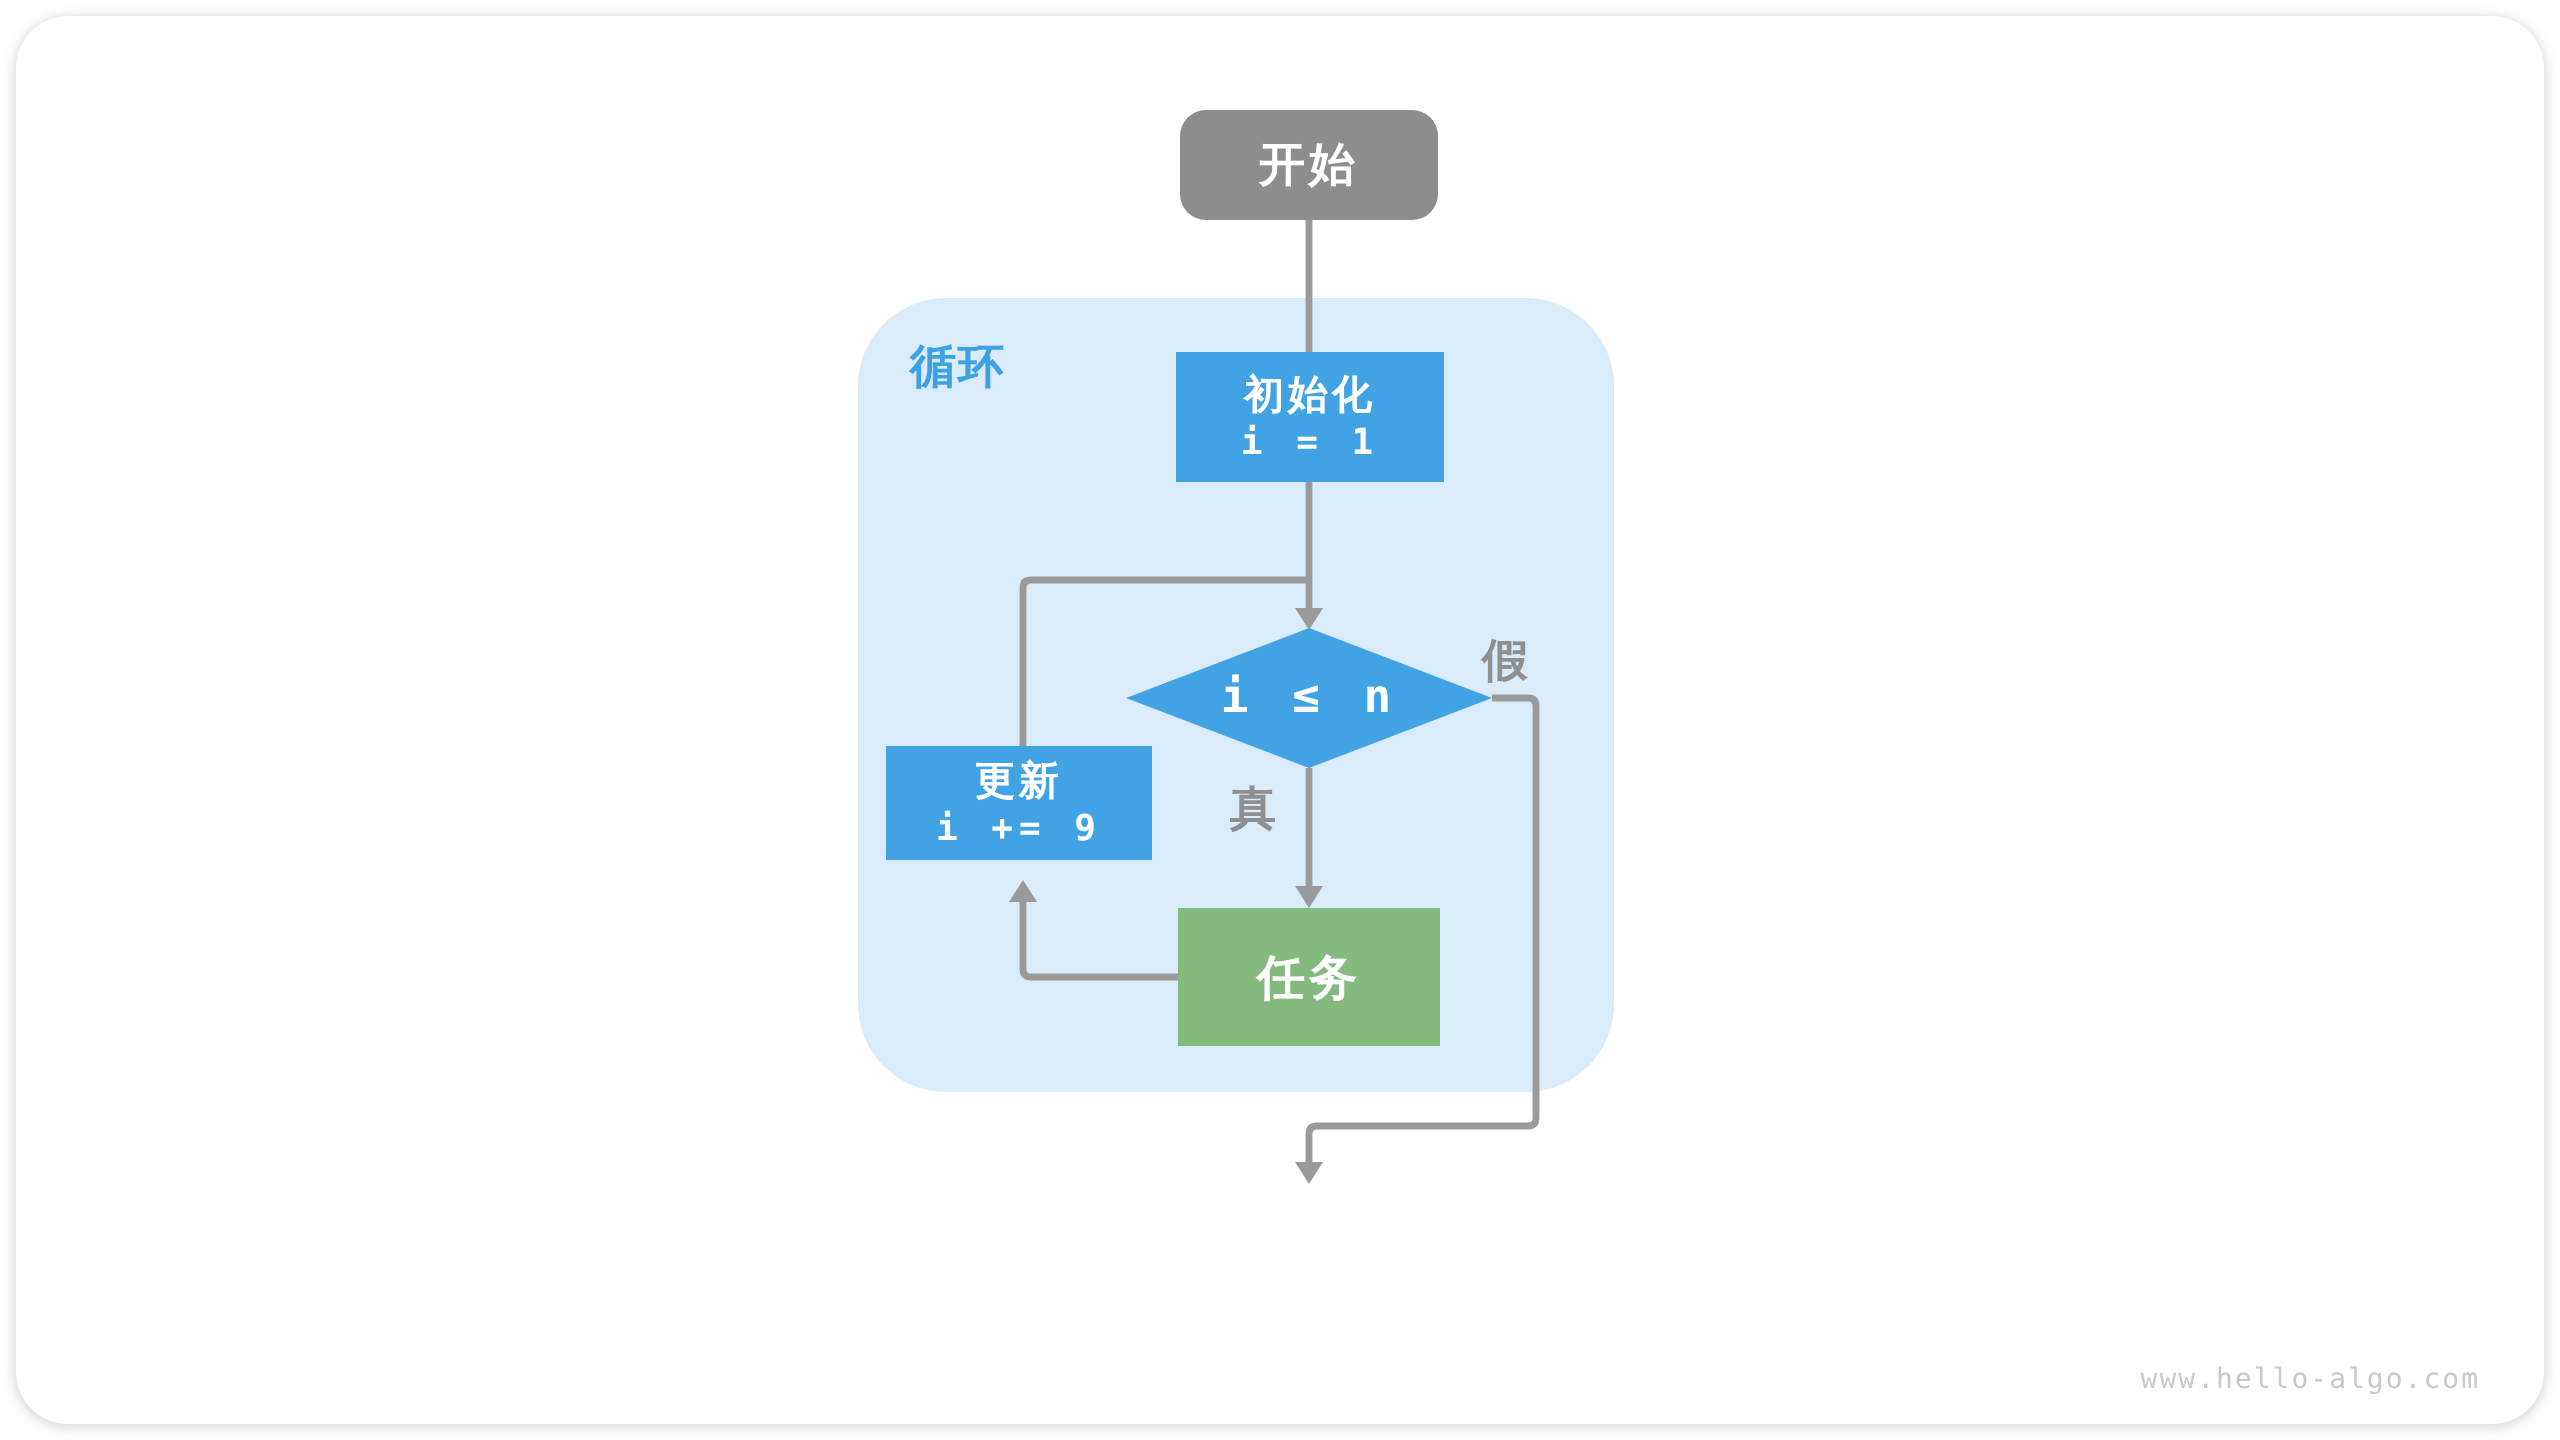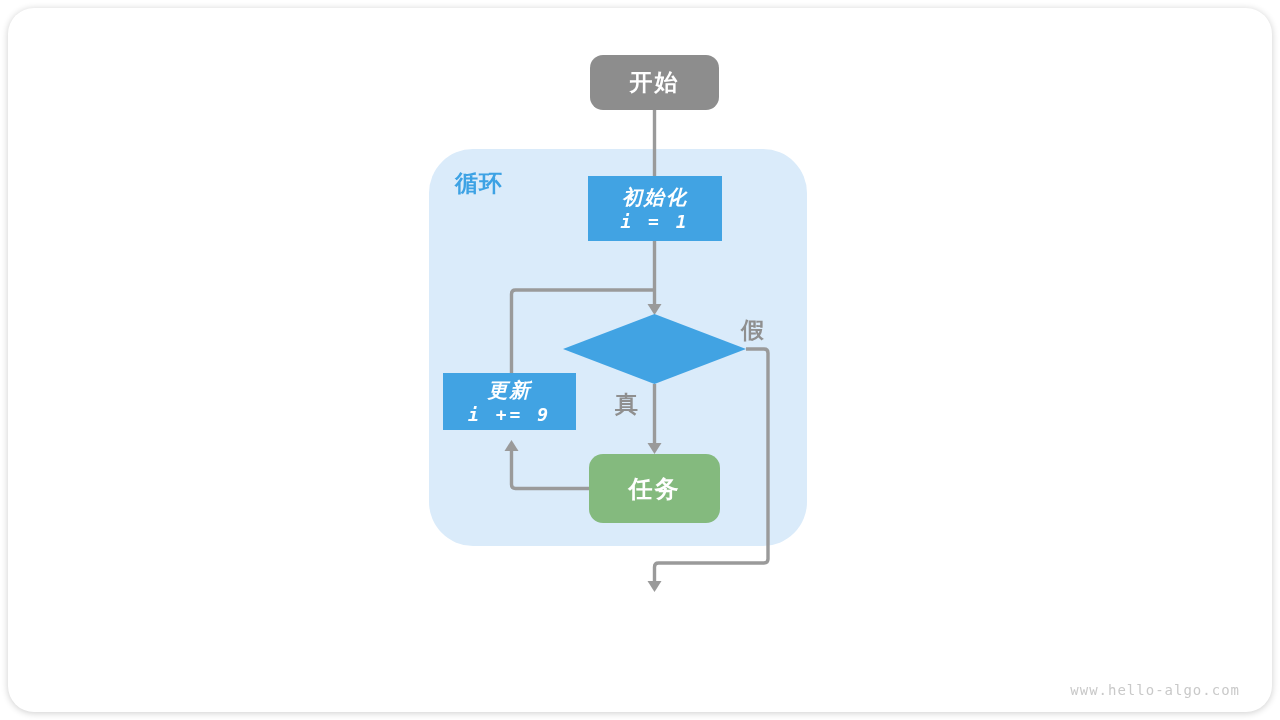--- a/index.html
+++ b/index.html
@@ -31,22 +31,22 @@
   }
   .connector-layer polygon.arrowhead { fill: var(--line); stroke: none; }
   .diamond-shape { fill: var(--blue); stroke: none; }
 
   .node {
     position: absolute; display: flex; flex-direction: column;
     align-items: center; justify-content: center;
     color: var(--node-text); font-weight: bold; text-align: center;
   }
   .terminal { background: var(--gray-node); border-radius: 13px; font-size: 23px; letter-spacing: 2px; }
-  .process-blue { background: var(--blue); font-style: italic; }
-  .process-green { background: var(--green); font-size: 24px; letter-spacing: 2px; border-radius: 14px; }
+  .process-blue { background: var(--blue); }
+  .process-green { background: var(--green); font-size: 24px; letter-spacing: 2px; }
 
   .node-start { left: 590px; top: 55px; width: 129px; height: 55px; }
   .node-end   { left: 590px; top: 592px; width: 129px; height: 59px; }
   .node-init  { left: 588px; top: 176px; width: 134px; height: 65px; }
   .node-update{ left: 443px; top: 373px; width: 133px; height: 57px; }
   .node-task  { left: 589px; top: 454px; width: 131px; height: 69px; }
 
   .node .zh-line { font-size: 20px; letter-spacing: 2px; line-height: 1.3; }
   .node .code-line {
     font-family: "DejaVu Sans Mono", "Liberation Mono", monospace;
@@ -107,20 +107,21 @@
 
   <div class="node terminal node-start">
     <div>开始</div>
   </div>
 
   <div class="node process-blue node-init">
     <div class="zh-line">初始化</div>
     <div class="code-line">i = 1</div>
   </div>
 
+  <div class="diamond-text">i ≤ n</div>
 
   <div class="edge-label edge-label-false">假</div>
   <div class="edge-label edge-label-true">真</div>
 
   <div class="node process-blue node-update">
     <div class="zh-line">更新</div>
     <div class="code-line">i += 9</div>
   </div>
 
   <div class="node process-green node-task">

